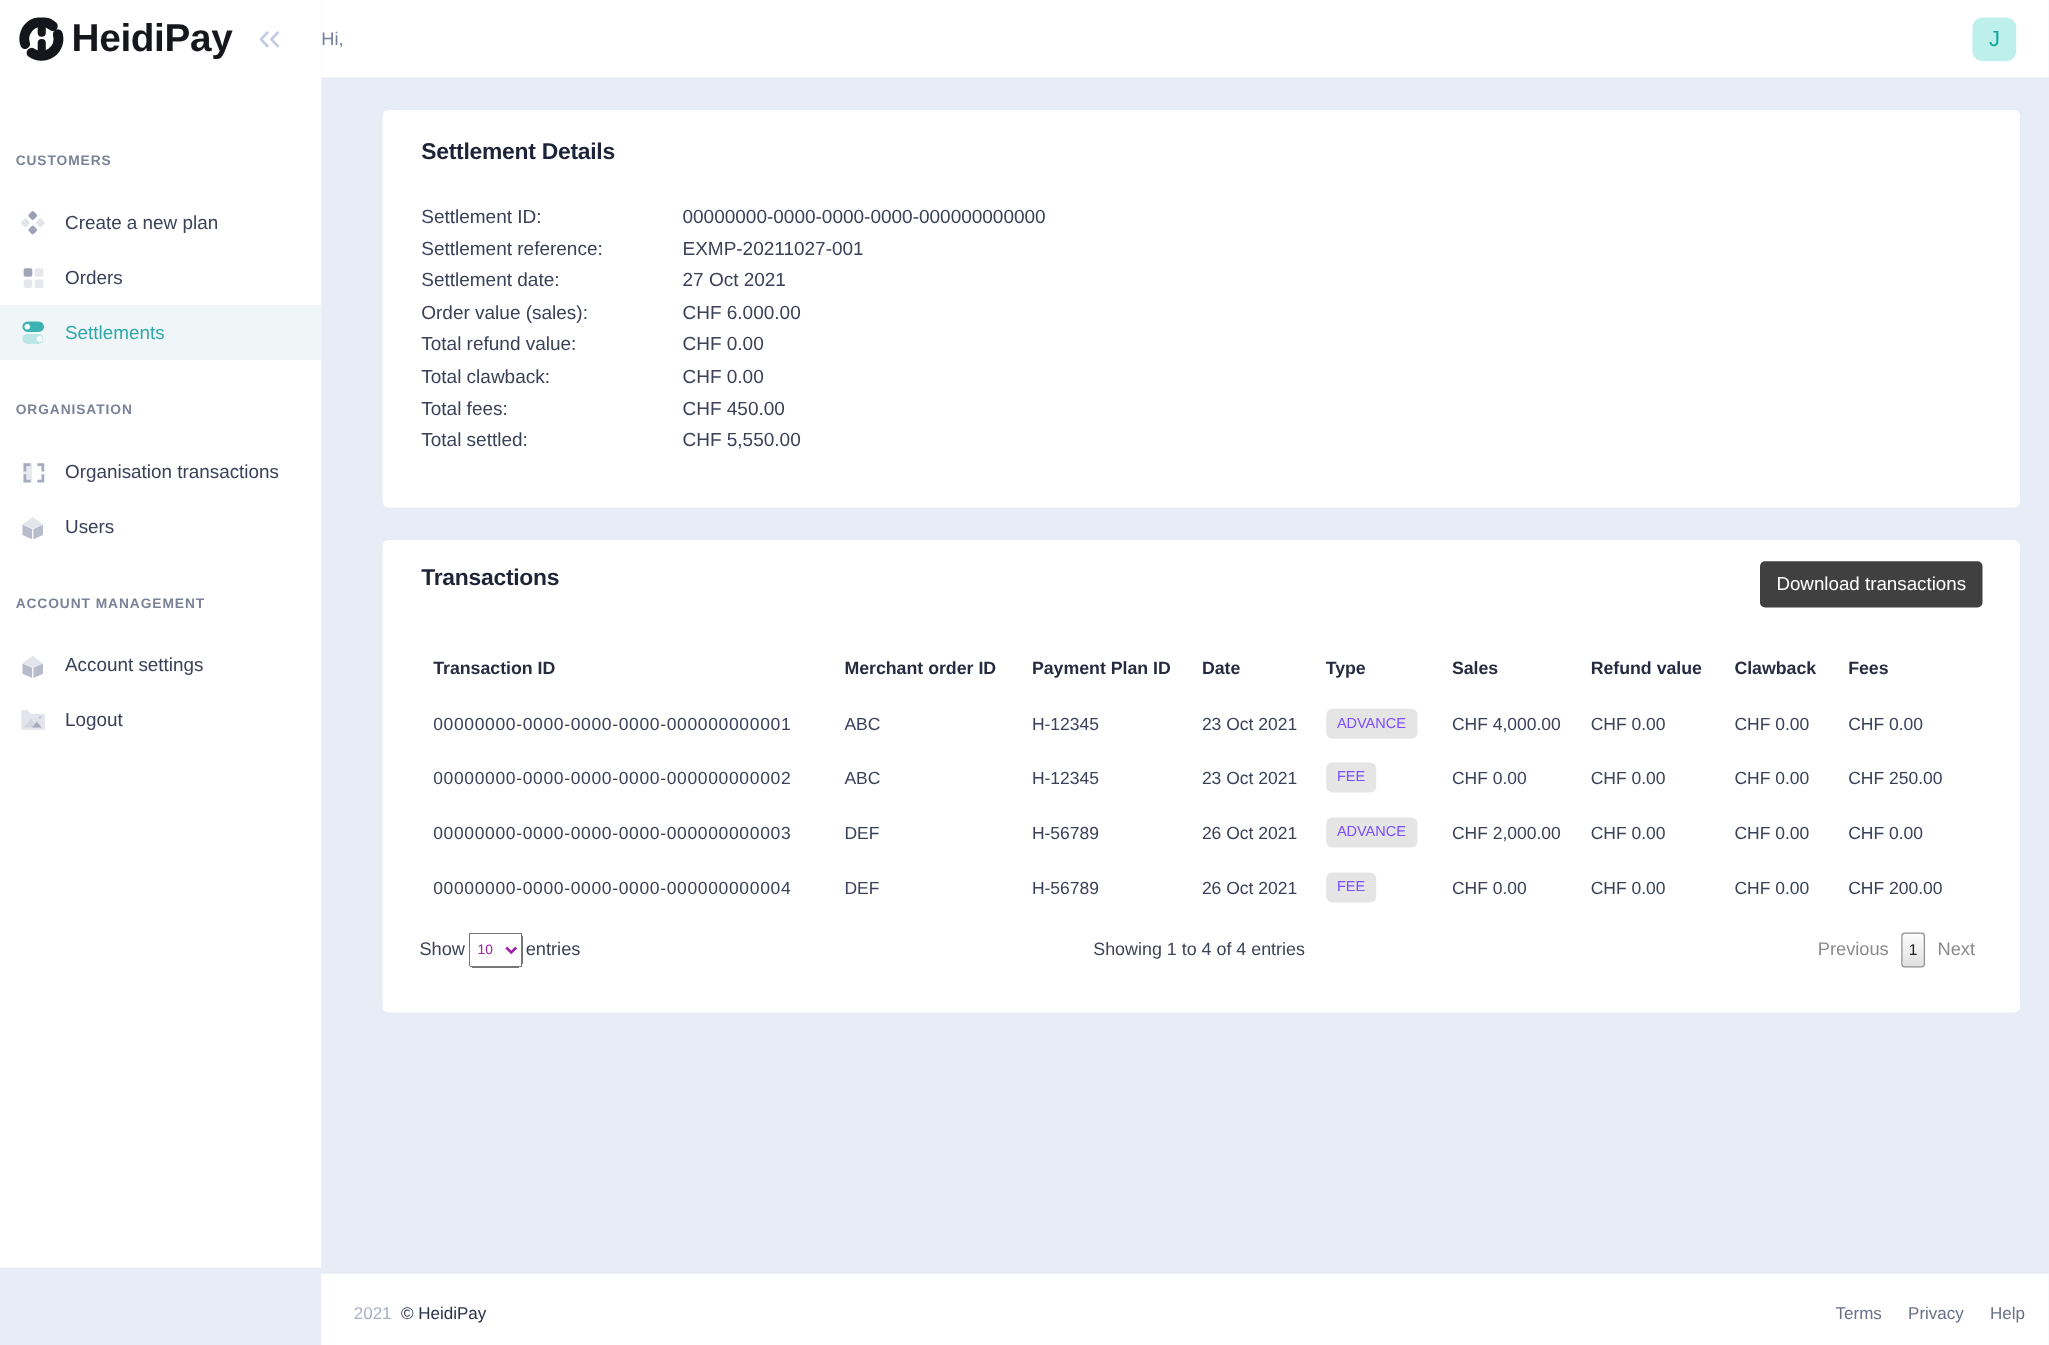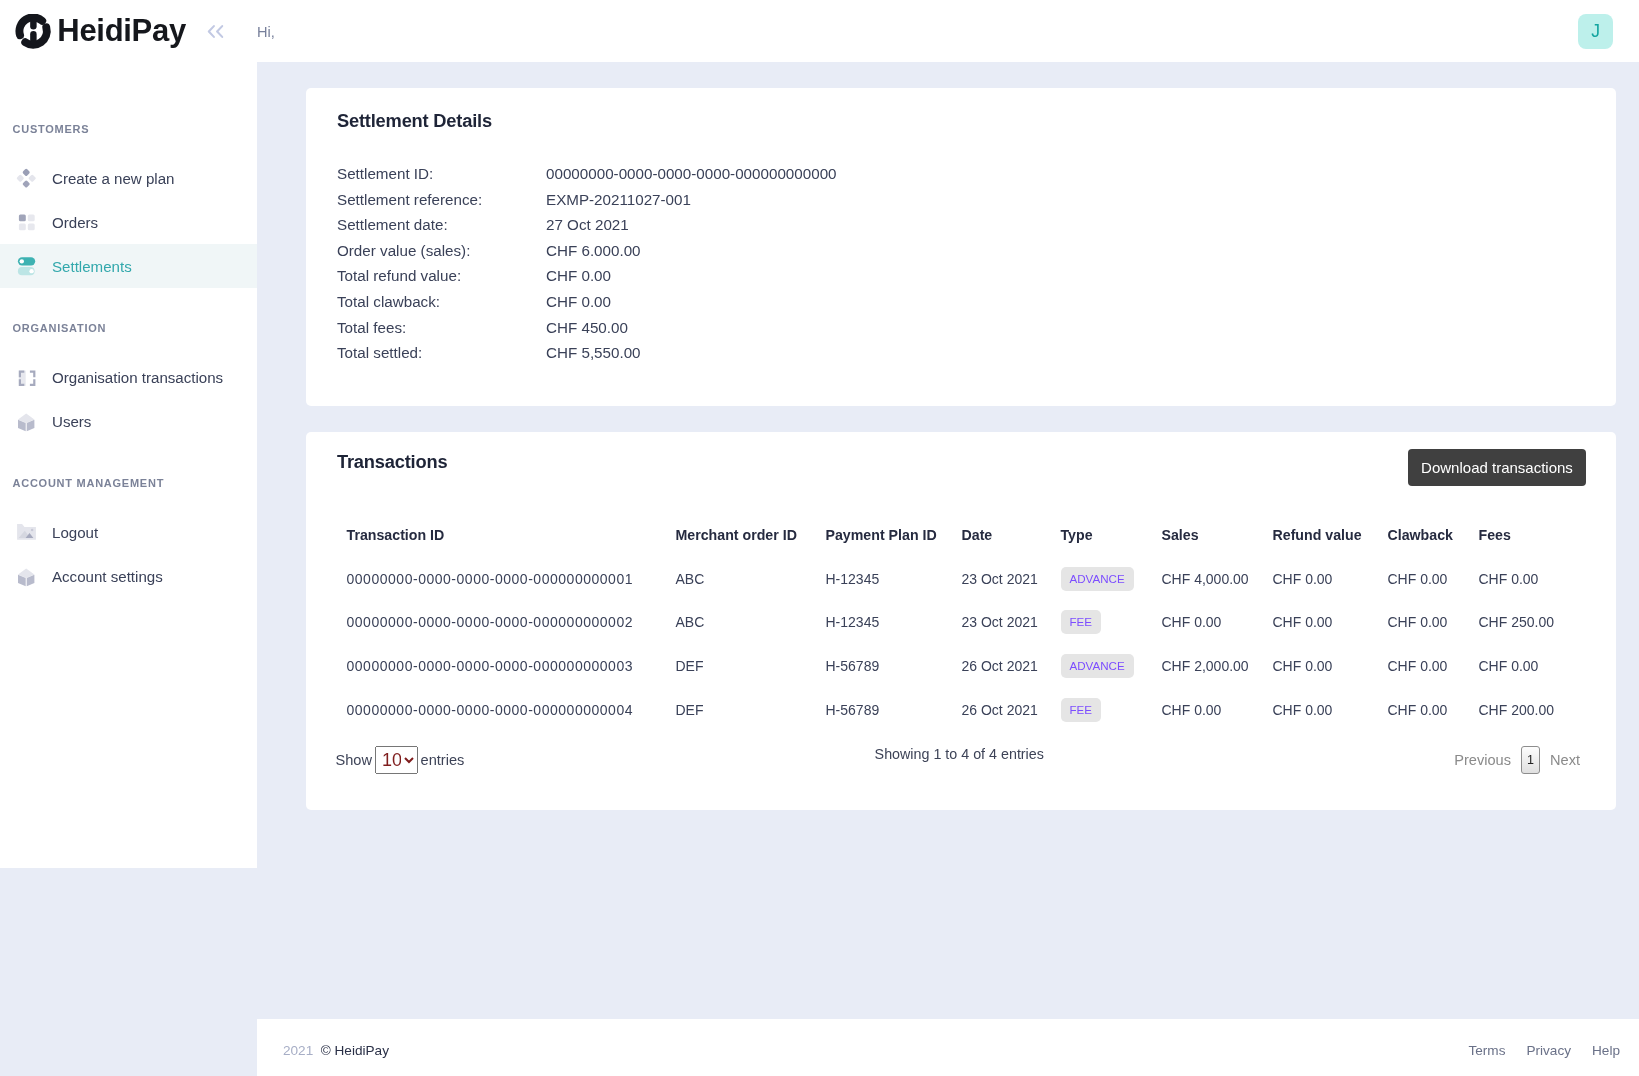--- a/index.html
+++ b/index.html
@@ -8,21 +8,21 @@
   body {
     width: 1639px; height: 1076px;
     font-family: "Liberation Sans", sans-serif;
     background: #E8ECF6;
     overflow: hidden;
     -webkit-font-smoothing: antialiased;
     -moz-osx-font-smoothing: grayscale;
   }
   
   #sidebar {
-    position: absolute; left:0; top:0; width:257px; height:868px;
+    position: absolute; left:0; top:0; width:257px; height:1014px;
     background:#fff; z-index: 5; filter:opacity(100%);
   }
   #brand { display:flex; align-items:center; height:62px; padding-left:15px; }
   #brand .mark { width:37px; height:37px; flex:0 0 37px; display:block; margin-left:0.3px; position:relative; top:1px; }
   #brand .wordmark { font-size:31px; font-weight:bold; color:#15171C; letter-spacing:-0.3px; margin-left:5px; }
   #brand .collapse { margin-left:20px; width:19px; height:15px; display:block; flex:0 0 19px; }
 
   .navheading { font-size:11px; letter-spacing:0.75px; color:#7B8298; font-weight:600;
                 padding-left:12.5px; line-height:17px; height:17px; }
   .navgroup + .navheading { margin-top:32px; }
@@ -59,27 +59,27 @@
 
   table.tx { width:1210px; margin-left:9.5px; border-collapse:collapse; margin-top:41px; table-layout:fixed; }
   table.tx th { text-align:left; font-size:14.2px; font-weight:bold; color:#262B40;
                 padding:0; height:30px; vertical-align:top; }
   table.tx td { font-size:14px; color:#3A4158; padding:0; height:43.7px; vertical-align:middle; }
   table.tx td:first-child { letter-spacing:0.52px; }
   
   .badge { filter:opacity(100%); display:inline-block; border-radius:5px; font-size:11.6px; padding:0 9px; height:24px;
            line-height:24px; background:#e5e5e5; color:#7C4DFF; }
 
-  .txfoot { display:flex; margin:14px 0 0 -1.5px; padding:0 0 36px 0;
+  .txfoot { display:flex; align-items:center; margin:14px 0 0 -1.5px; padding:0 0 36px 0;
             font-size:14.6px; color:#3D4357; height:28px; box-sizing:content-box; }
   .txfoot .left { flex:0 0 auto; display:flex; align-items:center; }
   .txfoot .left span { padding:0; }
   .txfoot .left select { margin:0 3px; }
   .txfoot .mid { flex:1 1 auto; text-align:center; font-size:14.3px; }
-  .txfoot select { font-family:inherit; font-size:18px; width:42.5px; height:28px; padding-left:2px; color:#7f1d1d; }
+  .txfoot select { font-family:inherit; font-size:11px; width:42.5px; height:28px; padding-left:2px; color:#a21caf; }
   .pager { flex:0 0 auto; display:flex; align-items:center; color:#8A8A8A; padding-right:6px; }
   .pager span { padding:0; }
   .pagenum { filter:opacity(100%); border:1px solid #8D8D8D; border-radius:3px; width:19px; height:28px; line-height:26px;
              text-align:center; background:linear-gradient(#fdfdfd,#e0e0e0); color:#222; font-size:12.5px;
              padding:0 !important; margin:0 10px; box-sizing:border-box; }
 
   
   #footer { filter:opacity(100%); position:absolute; left:257px; bottom:0; right:0; height:57px; background:#fff;
             display:flex; align-items:center; justify-content:space-between; padding:6px 19px 0 26px; font-size:13.6px; }
   #footer .left { display:flex; align-items:center; gap:7.5px; }
@@ -159,34 +159,34 @@
             <path d="M4.0 9.8 11.7 13.1V21.3L4.0 17.9z" fill="#B8BBCC"></path>
             <path d="M20.4 9.8 12.7 13.1V21.3l7.7-3.4z" fill="#B8BBCC"></path>
           </svg>
           <span class="lbl">Users</span>
         </div>
       </div>
       <div class="navheading">ACCOUNT MANAGEMENT</div>
       <div class="navgroup">
         <div class="navitem">
           <svg viewBox="0 0 22 22" class="ico">
+            <path d="M12.2 3.5 20.4 9.5 12.2 12.9 4.0 9.5z" fill="#E4E5EC"></path>
+            <path d="M4.0 9.8 11.7 13.1V21.3L4.0 17.9z" fill="#B8BBCC"></path>
+            <path d="M20.4 9.8 12.7 13.1V21.3l7.7-3.4z" fill="#B8BBCC"></path>
+          </svg>
+          <span class="lbl">Account settings</span>
+        </div>
+        <div class="navitem">
+          <svg viewBox="0 0 22 22" class="ico">
             <path d="M3.1 3.0h5.0l2.4 3.0h11.4v12.8H3.1z" fill="#E4E5EC"></path>
             <circle cx="18.1" cy="8.9" r="1.25" fill="#C8CAD7"></circle>
             <path d="M4.6 17.0 10.8 9.7 16.2 17.0z" fill="#D5D7E0"></path>
             <path d="M11.6 17.0 15.5 12.1 19.4 17.0z" fill="#A6AABE"></path>
           </svg>
           <span class="lbl">Logout</span>
-        </div>
-        <div class="navitem">
-          <svg viewBox="0 0 22 22" class="ico">
-            <path d="M12.2 3.5 20.4 9.5 12.2 12.9 4.0 9.5z" fill="#E4E5EC"></path>
-            <path d="M4.0 9.8 11.7 13.1V21.3L4.0 17.9z" fill="#B8BBCC"></path>
-            <path d="M20.4 9.8 12.7 13.1V21.3l7.7-3.4z" fill="#B8BBCC"></path>
-          </svg>
-          <span class="lbl">Account settings</span>
         </div>
       </div>
     </div>
 </div>
 
 <div id="topbar">
   <span class="hi">Hi,</span>
   <div id="avatar">J</div>
 </div>
 

